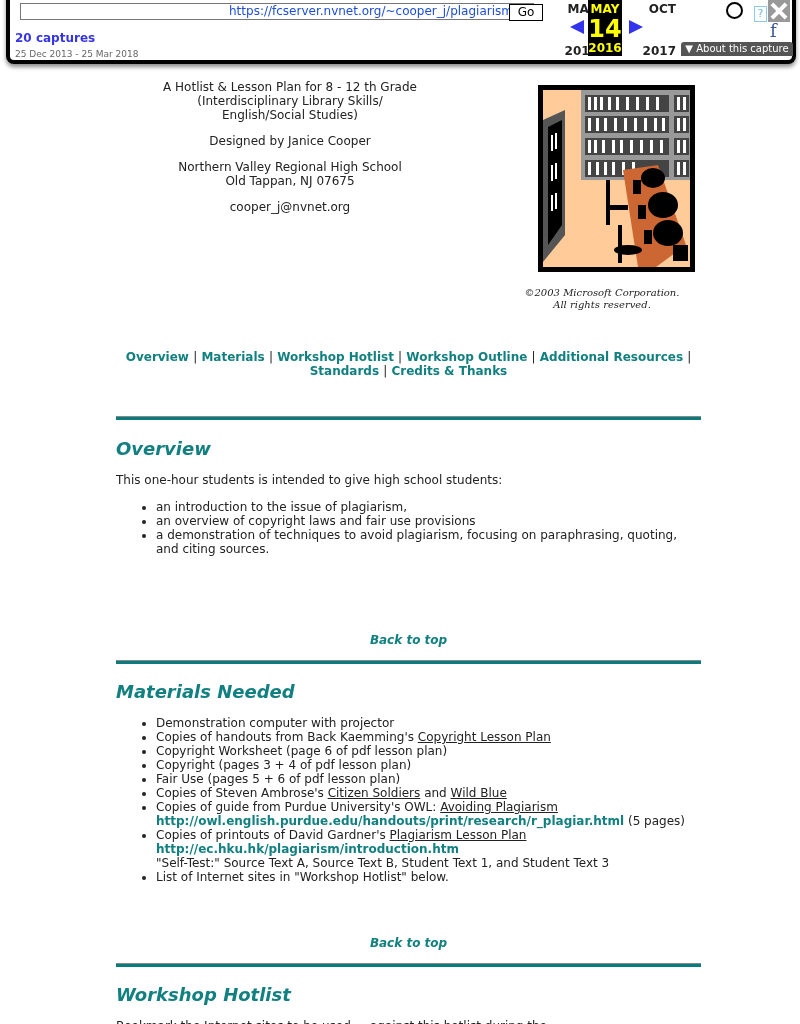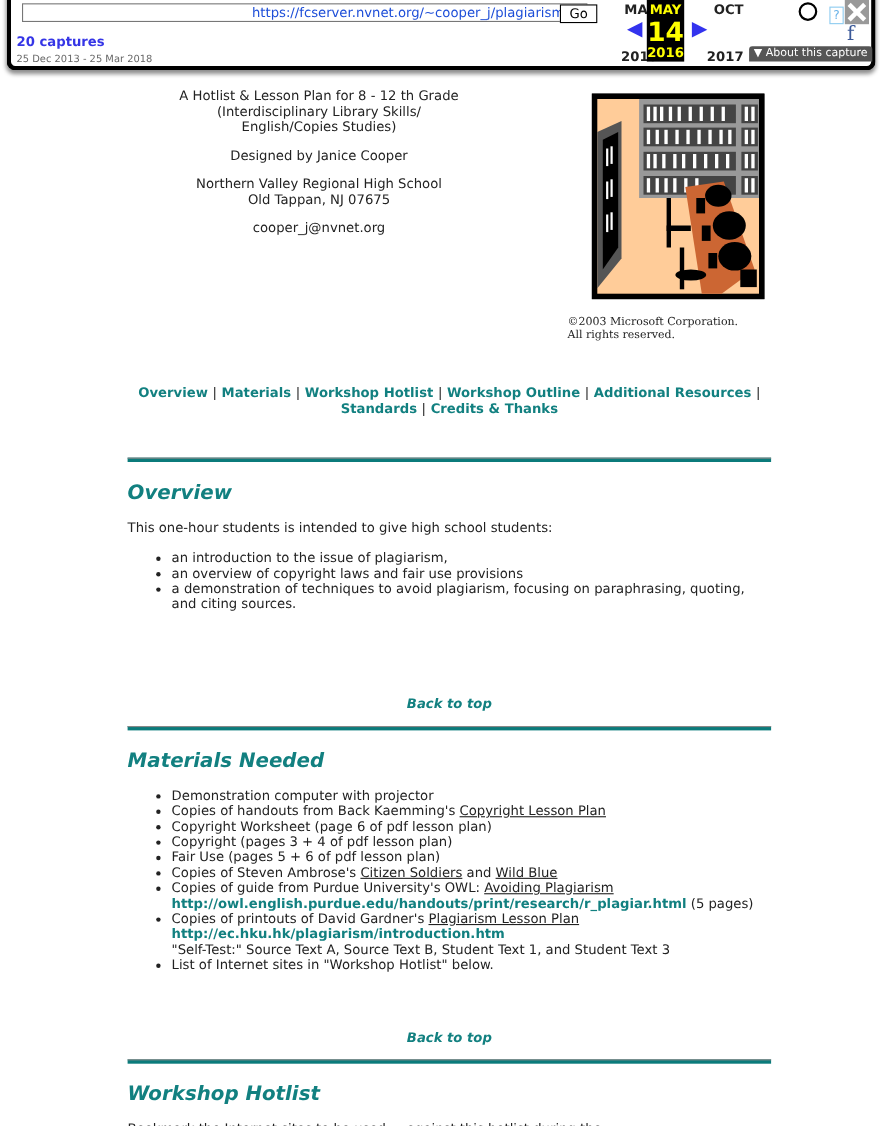--- a/index.html
+++ b/index.html
@@ -44,21 +44,21 @@
     position: absolute; left: 671px; top: 48px; width: 112px; height: 14px; background: #555; color: #fff;
     font-size: 10px; line-height: 14px; text-align: center; border-radius: 3px 3px 0 0;
   }
 
   
   .content { position: absolute; left: 116px; top: 80px; width: 585px; }
   .header-block { position: relative; height: 240px; }
   .title-col { position: absolute; left: 0; top: 0; width: 348px; text-align: center; font-size: 12px; line-height: 14px; color: #222; }
   .site-title { color: #128080; font-weight: bold; font-size: 24px; margin-top: 29px; margin-bottom: 16px; line-height: 28px; }
   .title-col p { margin: 0 0 12px 0; }
-  .clipart-col { position: absolute; left: 400px; top: 0; width: 172px; text-align: left; }
+  .clipart-col { position: absolute; left: 400px; top: 0; width: 172px; text-align: center; font-style: italic; }
   .clipart { position: relative; width: 157px; height: 187px; margin: 5px 0 0 22px; background: #000; }
   .copyright { font-family: "DejaVu Serif", serif; font-size: 10px; line-height: 12px; color: #222; margin-top: 15px; margin-left: 0; }
 
   .navbar { position: absolute; top: 270px; left: 0; width: 585px; text-align: center; font-size: 12px; line-height: 14px; font-weight: bold; color: #222; }
   .navbar a { color: #128080; text-decoration: none; }
   .navbar .sep { font-weight: normal; }
 
   .rule { position: absolute; left: 0; width: 585px; height: 3px; background: #0b7b7b; border-top: 1px solid #888; }
   .section-h { position: absolute; left: 0; font-size: 18px; font-weight: bold; font-style: italic; color: #128080; }
   .para { position: absolute; left: 0; width: 580px; font-size: 12px; line-height: 14px; color: #222; margin: 0; }
@@ -99,21 +99,21 @@
   <div class="wb-fb">f</div>
   <div class="wb-about">▼ About this capture</div>
 </div>
 
 <div class="content">
   <div class="header-block">
     <div class="title-col">
       <p>
         <span>A Hotlist &amp; Lesson Plan for 8 - 12 th Grade</span><br>
         <span>(Interdisciplinary Library Skills/</span><br>
-        <span>English/Copies Studies)</span>
+        <span>English/Social Studies)</span>
       </p>
       <p>Designed by Janice Cooper</p>
       <p>
         <span>Northern Valley Regional High School</span><br>
         <span>Old Tappan, NJ 07675</span>
       </p>
       <p>cooper_j@nvnet.org</p>
     </div>
 
     <div class="clipart-col">

